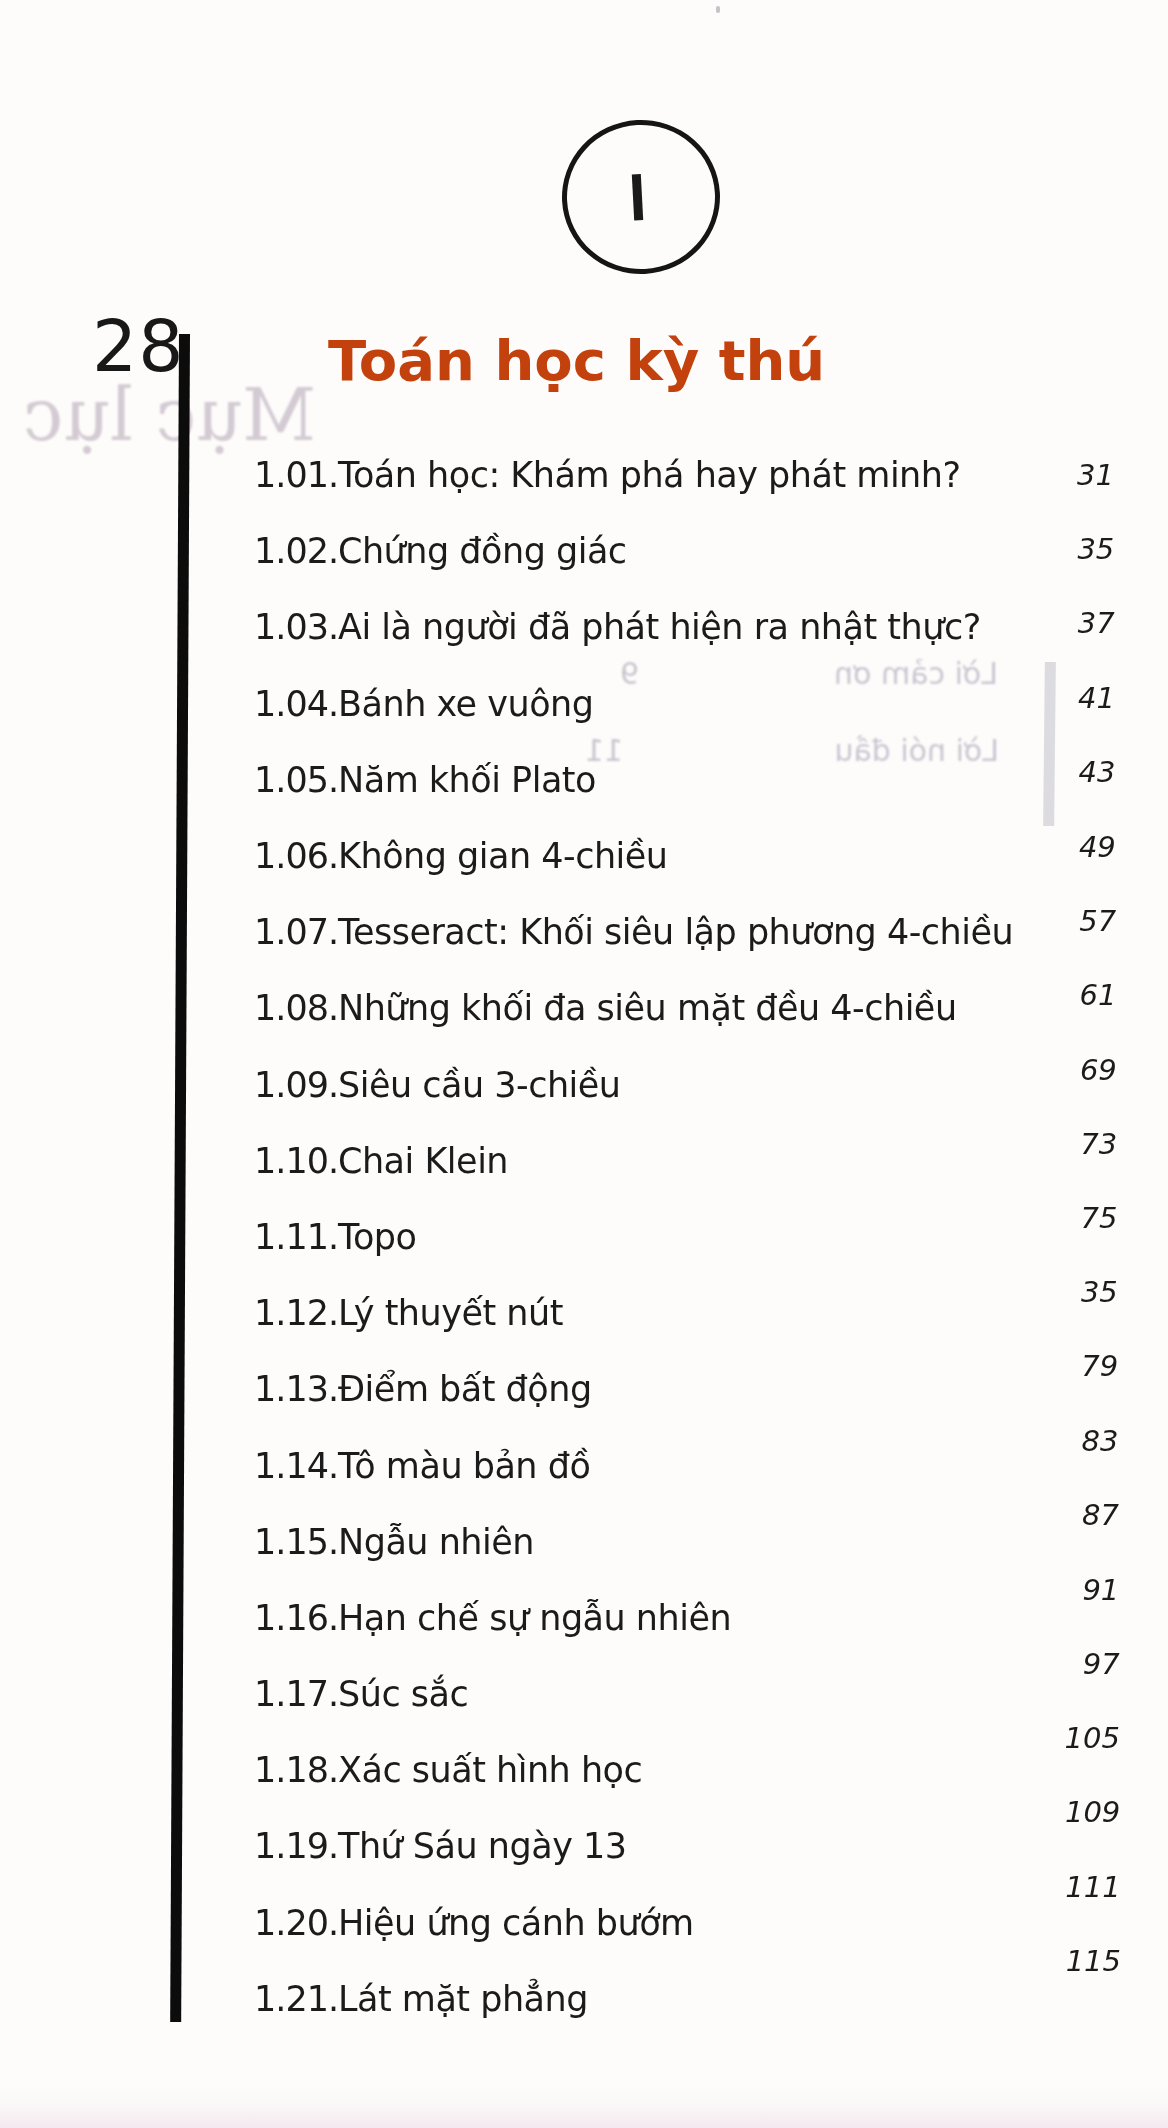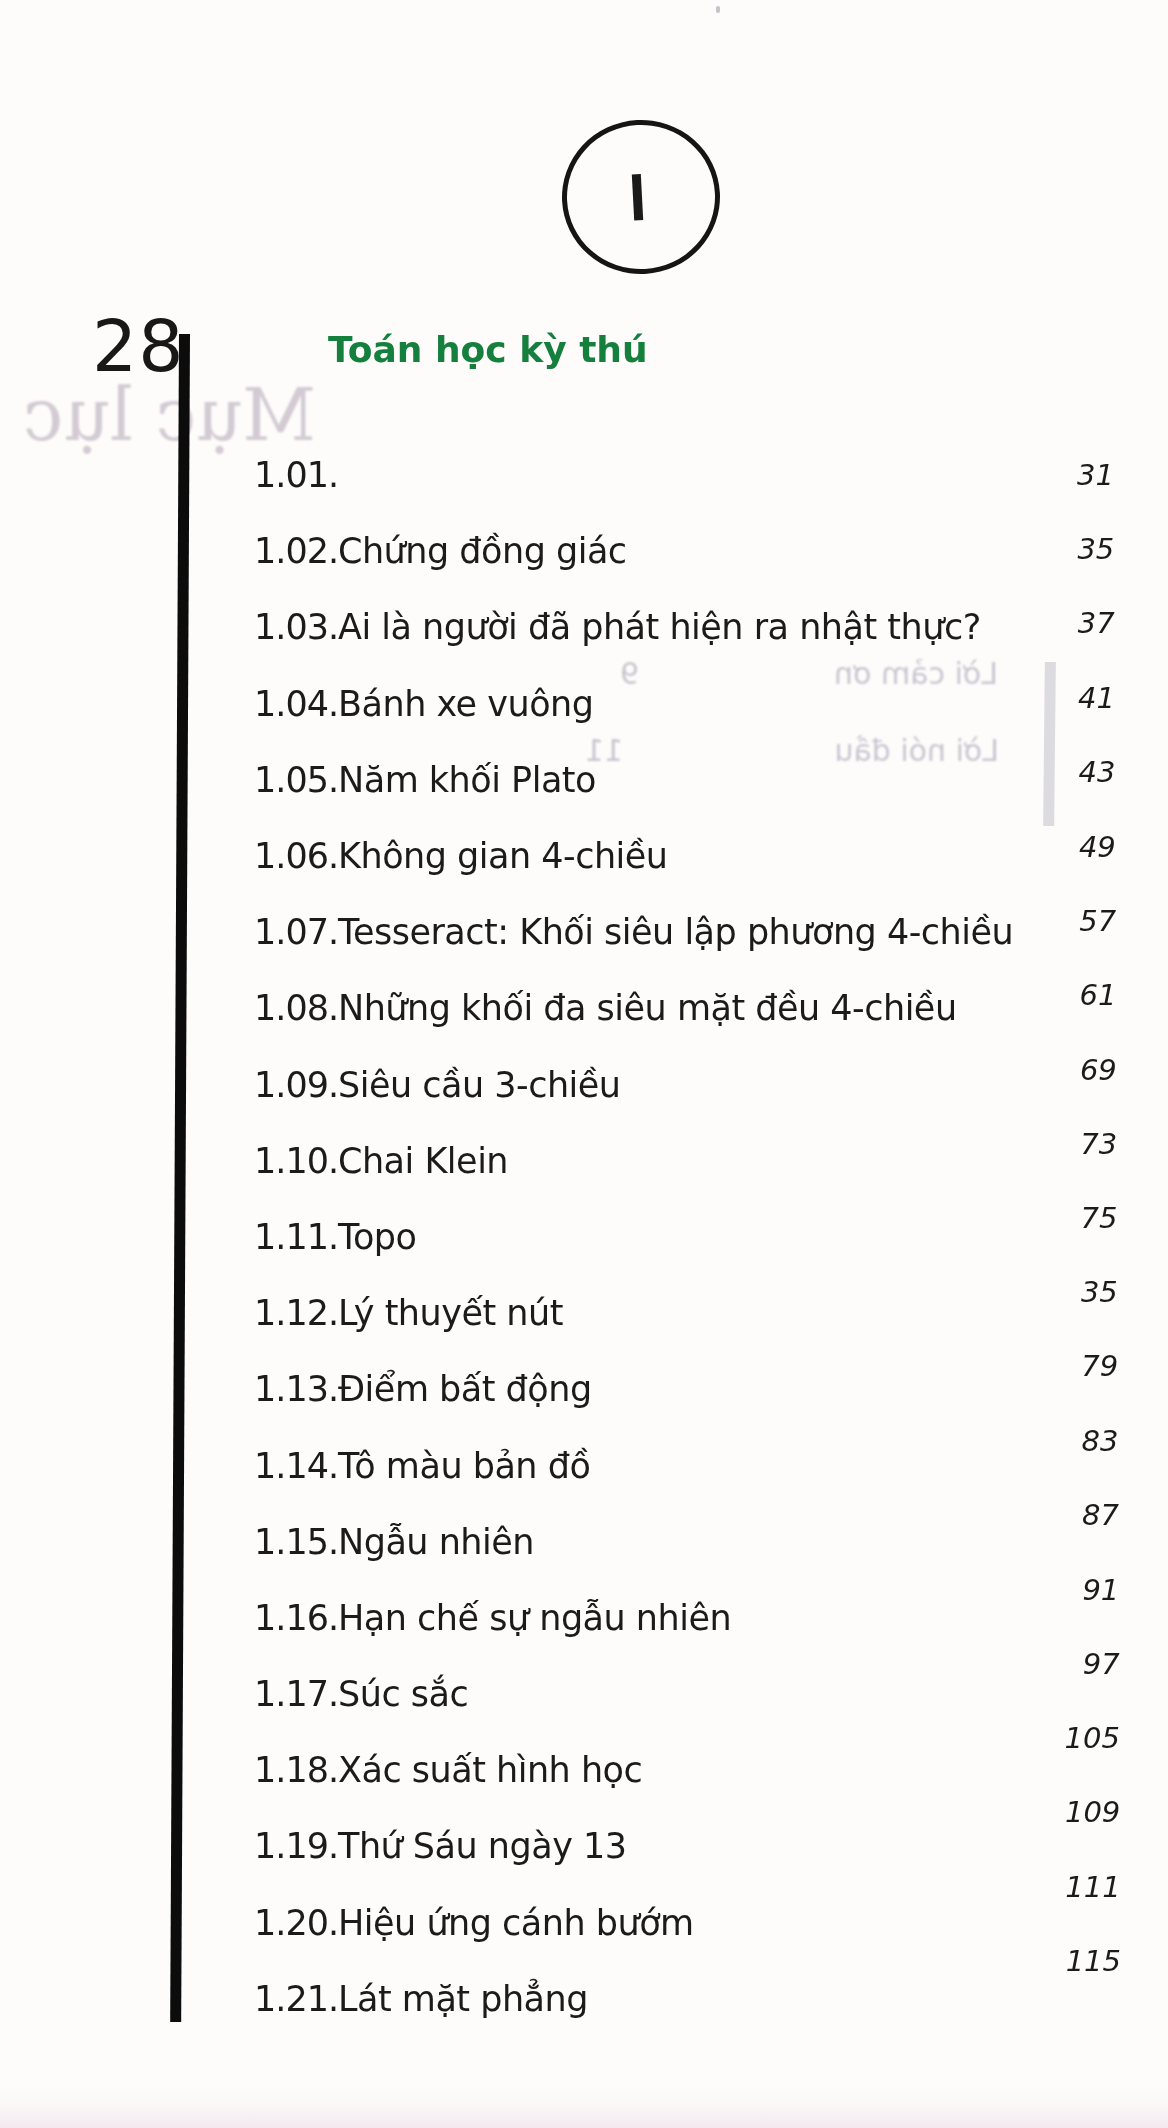--- a/index.html
+++ b/index.html
@@ -59,21 +59,21 @@
   
   .vertical-rule{
     position:absolute;left:179px;top:334px;
     width:11px;height:1688px;background:#0c0c0c;
     transform:rotate(0.3deg);transform-origin:top center;
   }
 
   
   .chapter-title{
     position:absolute;left:328px;top:330px;
-    font-size:36px;line-height:1.1;font-weight:bold;color:#15803d;
+    font-size:56px;line-height:1.1;font-weight:bold;color:#c2410c;
     white-space:nowrap;
   }
 
   
   .toc{
     position:absolute;left:254px;top:437px;width:860px;
   }
   .toc-row{
     display:flex;align-items:center;height:76.2px;
     font-size:35px;color:#1b1b1b;letter-spacing:-0.5px;
@@ -118,20 +118,21 @@
 
   <div class="bleed-heading">Mục lục</div>
 
   <div class="vertical-rule"></div>
 
   <div class="chapter-title">Toán học kỳ thú</div>
 
   <div class="toc" id="toc">
       <div class="toc-row">
         <span class="toc-num">1.01.</span>
+        <span class="toc-title">Toán học: Khám phá hay phát minh?</span>
         <span class="toc-page" style="transform: translate(0px, 0px);">31</span>
       </div>
       <div class="toc-row">
         <span class="toc-num">1.02.</span>
         <span class="toc-title">Chứng đồng giác</span>
         <span class="toc-page" style="transform: translate(0.3px, -1.9px);">35</span>
       </div>
       <div class="toc-row">
         <span class="toc-num">1.03.</span>
         <span class="toc-title">Ai là người đã phát hiện ra nhật thực?</span>

